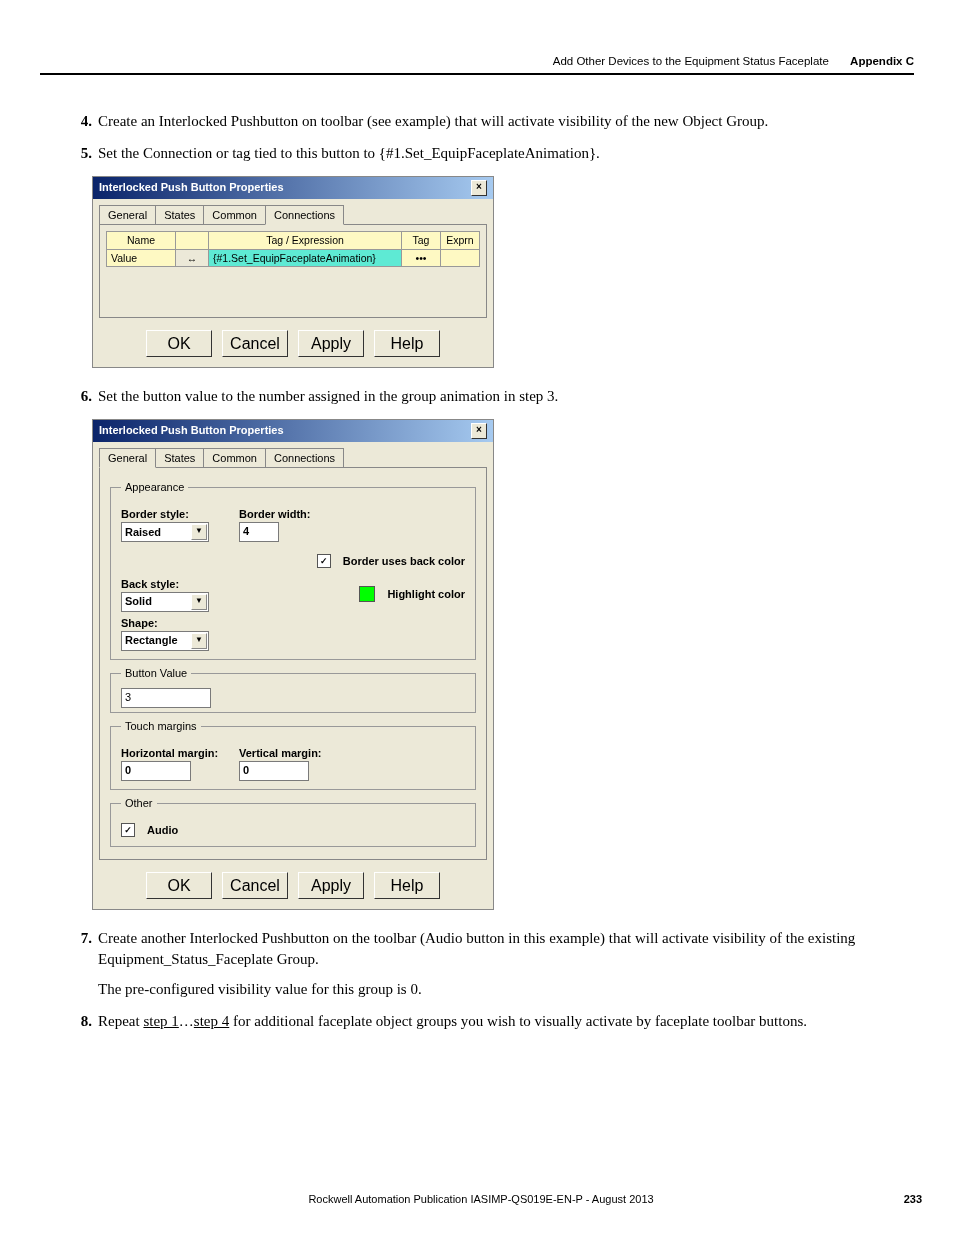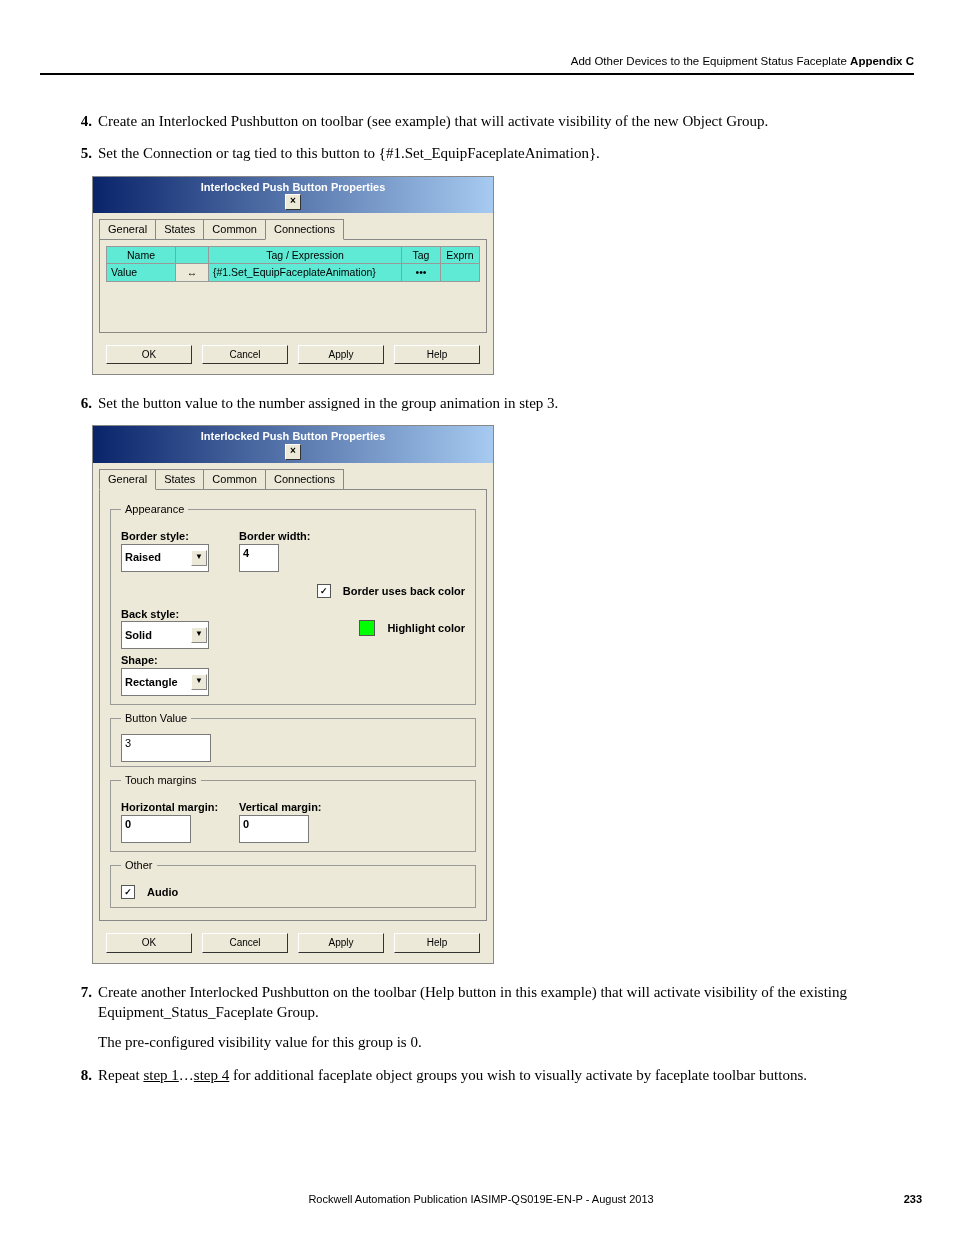--- a/index.html
+++ b/index.html
@@ -21,21 +21,21 @@
     border-bottom: 2px solid #000;
     margin-bottom: 6px;
   }
   .header-row {
     font-family: Arial, sans-serif;
     font-size: 11.5px;
     text-align: right;
     padding-bottom: 6px;
   }
   .header-row .section { font-weight: normal; }
-  .header-row .appendix { font-weight: bold; margin-left: 0; }
+  .header-row .appendix { font-weight: bold; margin-left: 18px; }
   .content { padding: 30px 30px 0 30px; }
   ol.main { list-style: none; padding: 0; margin: 0; }
   ol.main > li {
     display: flex;
     margin-bottom: 12px;
     line-height: 1.35;
   }
   ol.main > li > .num {
     min-width: 22px;
     font-weight: bold;
@@ -53,21 +53,20 @@
   }
   .titlebar {
     background: linear-gradient(to right, #0a246a, #a6caf0);
     color: #fff;
     font-weight: bold;
     padding: 3px 6px;
     display: flex;
     justify-content: space-between;
     align-items: center;
     font-size: 11px;
-    flex-direction: column;
   }
   .titlebar .xbtn {
     background: #ece9d8;
     border: 1px solid #333; border-top-color:#fff; border-left-color:#fff;
     color: #000;
     width: 14px; height: 14px;
     font-size: 10px; line-height: 12px; text-align: center;
     font-family: Arial, sans-serif;
     font-weight: bold;
   }
@@ -101,56 +100,56 @@
   .conn-table {
     border-collapse: collapse;
     width: 100%;
     background: #fff;
     font-size: 10.5px;
   }
   .conn-table th, .conn-table td {
     border: 1px solid #999;
     padding: 1px 4px;
     text-align: left;
-    background: #5eead4;
+    background: #fef9c3;
     font-weight: normal;
   }
   .conn-table th { text-align: center; }
   .conn-table td.white { background: #5eead4; }
   .conn-table td.arrow { text-align: center; width: 24px; background:#ece9d8; }
   .conn-table td.small { width: 30px; text-align:center; }
   .btnrow {
     display: flex;
     justify-content: center;
     gap: 10px;
     padding: 6px 0 10px 0;
   }
   .winbtn {
     min-width: 64px;
-    padding: 2px 10px;
+    padding: 2px 0;
     border: 1px solid #333; border-top-color:#fff; border-left-color:#fff;
     background: #ece9d8;
-    font-size: 10px;
+    font-size: 16px;
     font-family: Tahoma, Arial, sans-serif;
     text-align: center;
   }
   fieldset.win {
     border: 1px solid #999;
     margin: 6px 4px;
     padding: 8px 10px 4px 10px;
     font-size: 11px;
   }
   fieldset.win legend { padding: 0 4px; }
   .row { display: flex; align-items: center; gap: 8px; margin: 4px 0; flex-wrap: wrap; font-weight: bold; }
   .combo, .txt {
     border: 1px solid #7a7a7a;
     background: #fff;
     font-size: 11px;
     padding: 1px 3px;
-    height: 28px;
+    height: 20px;
     box-sizing: border-box;
   }
   .combo { width: 88px; display:flex; justify-content:space-between; align-items:center; }
   .combo .arw {
     width: 14px; height: 14px;
     border: 1px solid #888; border-top-color:#fff; border-left-color:#fff;
     background: #ece9d8;
     font-size: 8px; text-align:center; line-height:12px;
     margin-right: -2px;
   }
@@ -338,21 +337,21 @@
             <div class="winbtn">Cancel</div>
             <div class="winbtn">Apply</div>
             <div class="winbtn">Help</div>
           </div>
         </div>
       </li>
 
       <li>
         <span class="num">7.</span>
         <span class="body">
-          <span>Create another Interlocked Pushbutton on the toolbar (Help button in this example) that will activate visibility of the existing Equipment_Status_Faceplate Group.</span>
+          <span>Create another Interlocked Pushbutton on the toolbar (Audio button in this example) that will activate visibility of the existing Equipment_Status_Faceplate Group.</span>
           <div class="subpara">The pre-configured visibility value for this group is 0.</div>
         </span>
       </li>
 
       <li>
         <span class="num">8.</span>
         <span class="body">
           <span>Repeat </span><a href="#" class="step">step 1</a><span>…</span><a href="#" class="step">step 4</a><span> for additional faceplate object groups you wish to visually activate by faceplate toolbar buttons.</span>
         </span>
       </li>

